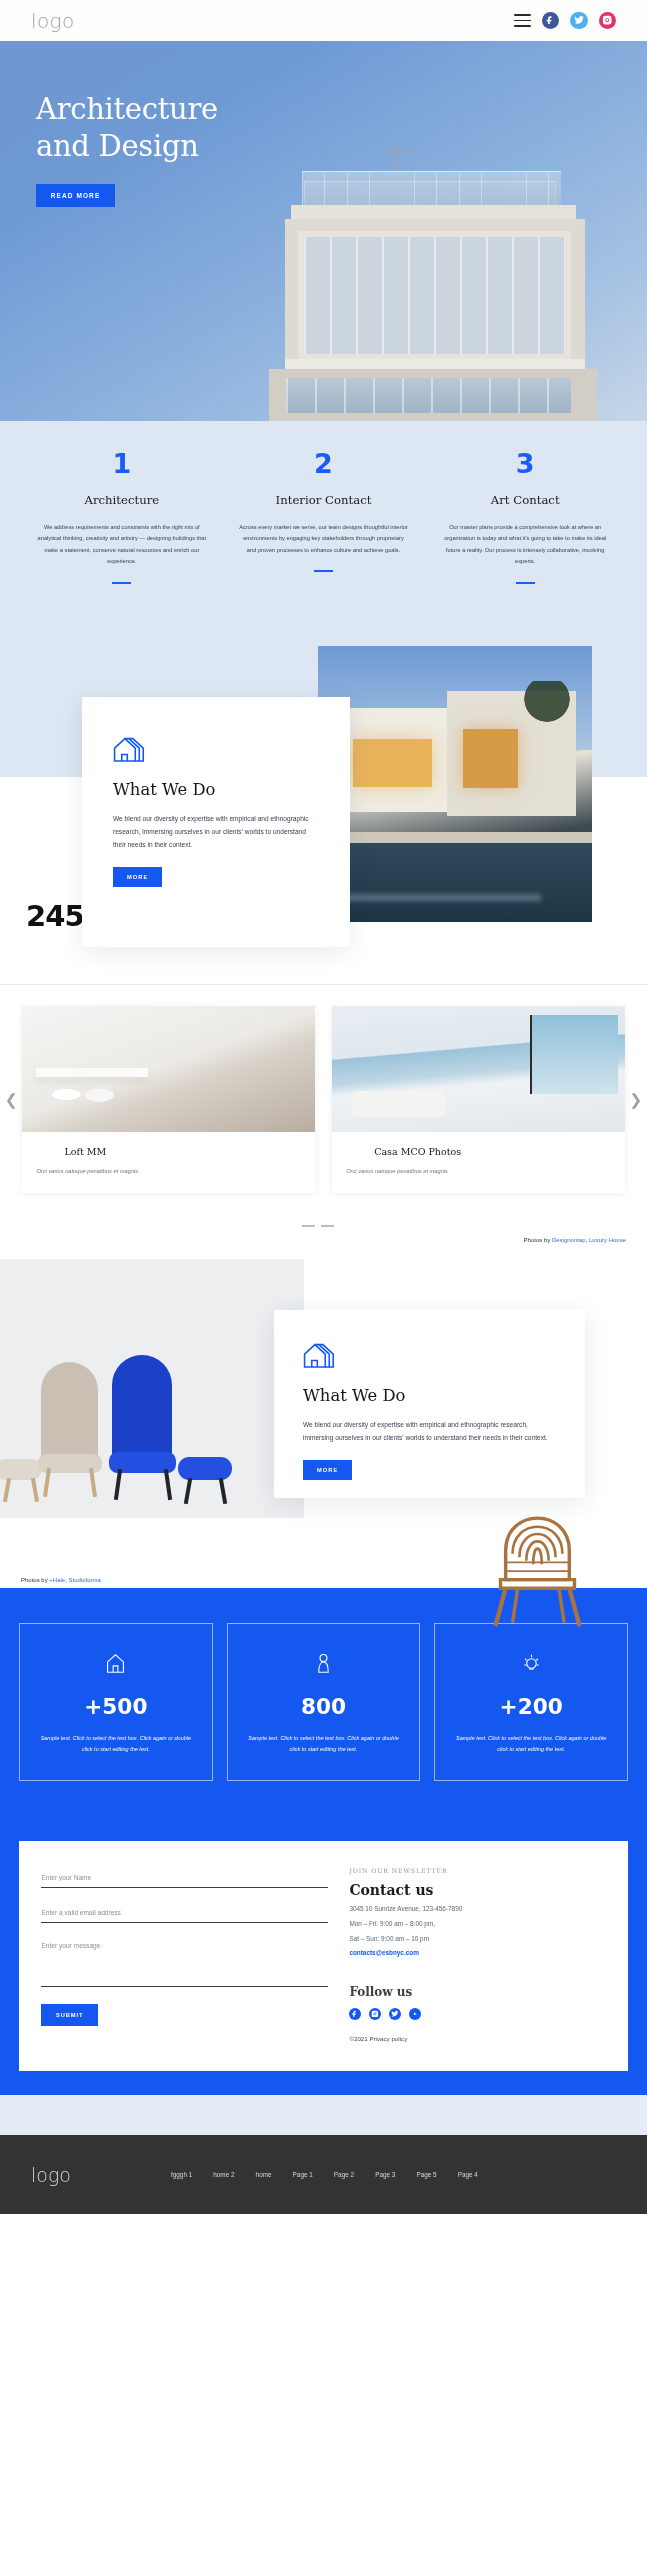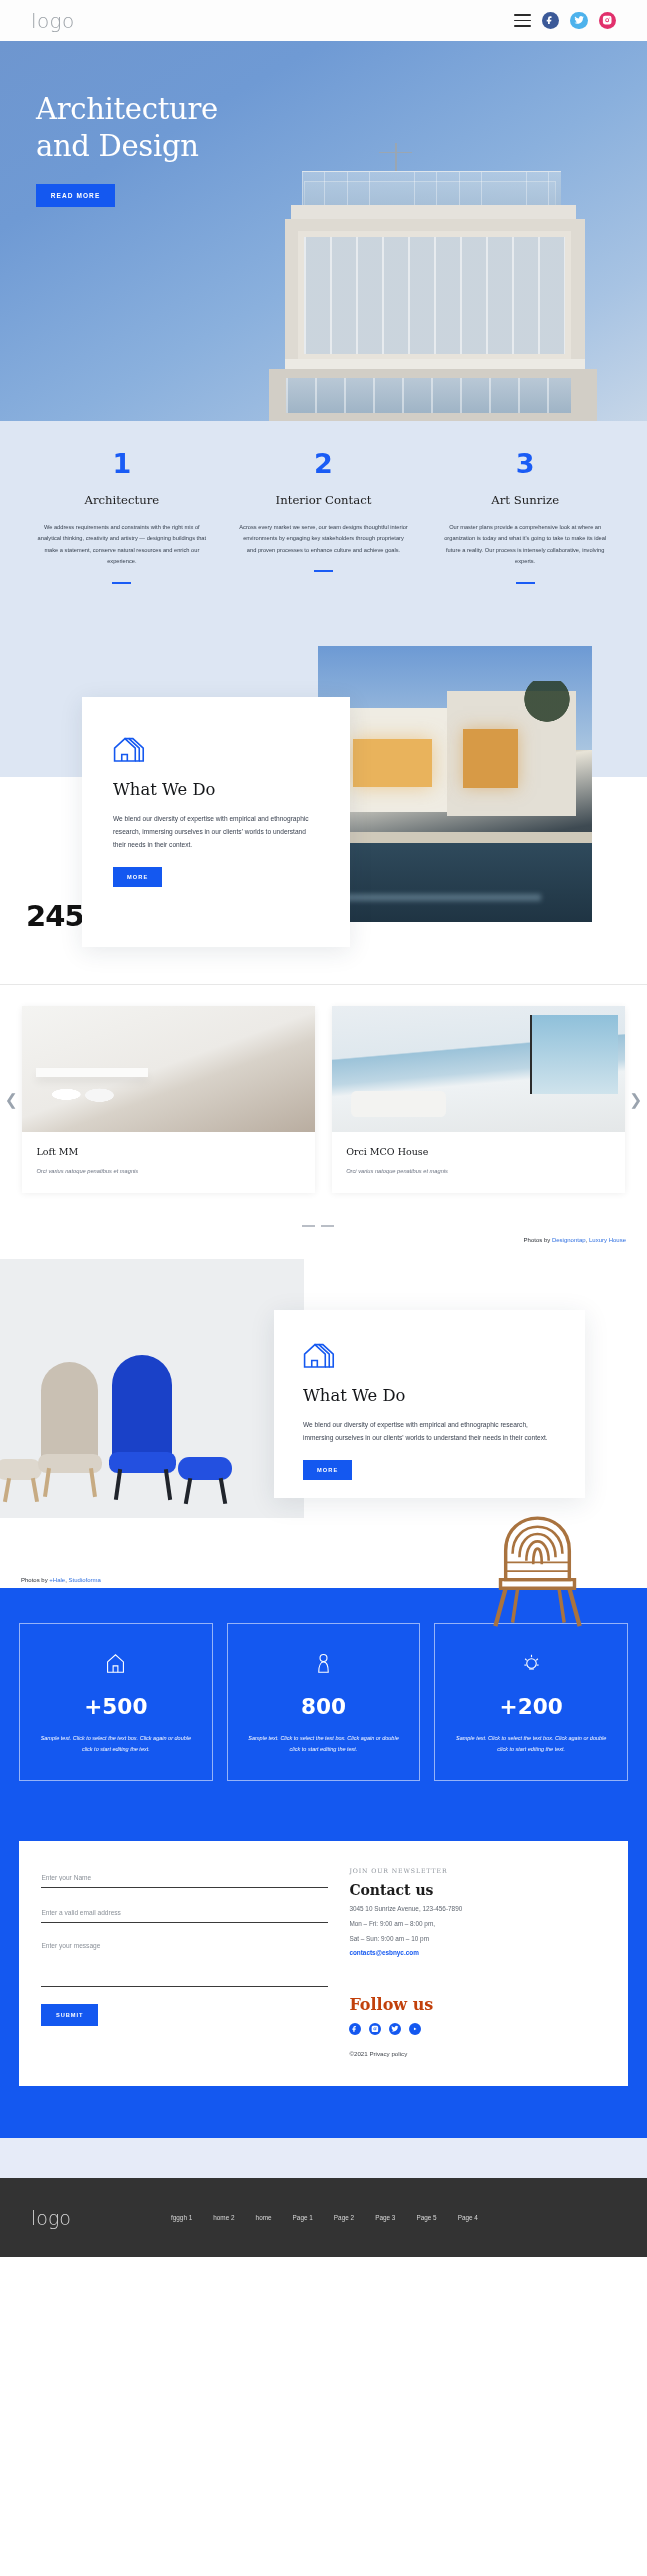--- a/index.html
+++ b/index.html
@@ -167,21 +167,21 @@
                 radial-gradient(ellipse at 62% 42%, #f6f6f6 0 14px, transparent 14.7px);}
   .c2 { background: linear-gradient(175deg,#e9eef2 0%,#dfe8ee 35%,#9cc3d9 36%,#bdd6e4 52%,#eef2f4 60%,#e4e7e8 100%); }
   .c2:before{content:"";position:absolute;right:7px;top:8.6px;width:86px;height:79px;
      background:linear-gradient(180deg,#8fc0da,#cfe3ec);border-left:2.6px solid #2b2b2b;}
   .c2:after{content:"";position:absolute;left:19px;bottom:15.5px;width:95px;height:26px;background:#f3f3f1;border-radius:5.2px;}
   .c3 { background: linear-gradient(180deg,#f2f3f4 0%,#eceeef 52%,#cfd2d6 70%,#a9adb3 100%); }
   .c3:before{content:"";position:absolute;left:40px;top:12px;width:72px;height:19px;
      background:repeating-linear-gradient(90deg,#2b2b2b 0 1.7px,transparent 1.7px 7.8px);}
   .c3:after{content:"";position:absolute;left:15.5px;bottom:14px;width:105px;height:29px;background:#9ea3ab;border-radius:2.6px;}
   .card-body { padding: 14px 14px 19px 14px; }
-  .card-title { font-family:"DejaVu Serif", serif; font-size: 9.5px; color:#15171a; }
+  .card-title { font-family:"DejaVu Serif", serif; font-size: 9.5px; color:#15171a;margin-left:28px; }
   .card-sub { font-size: 5.7px; color:#6b7280; font-style: italic; margin-top: 10.4px; }
 
   
   .dash-row { display:flex; gap: 6px; justify-content:center; padding: 3.5px 0 0 0; margin-left: -12px;}
   .dash { width: 13px; height: 1.7px; background: #b9bec6; }
   .credit { font-size: 6px; color:#2b2f36; text-align:right; padding: 10.4px 21px 0 0; }
   .credit a { color:#2f6fe0; text-decoration:none; }
 
   
   .wwd2 { position: relative; height: 345px; background:#fff; }
@@ -215,34 +215,34 @@
   .credit2 a { color:#2f6fe0; text-decoration:none; }
 
   
   .stats { background:#1458f0; padding: 35px 19px 60px 19px; display:flex; gap: 14px; }
   .stat { flex:1; border:0.9px solid rgba(255,255,255,.55); padding: 29px 17.3px 26px 17.3px; text-align:center; }
   .stat-icon svg { width: 19px; height: 21px; stroke:#fff; fill:none; stroke-width:1.4; }
   .stat-num { font-family:"DejaVu Sans", sans-serif; font-size: 21.6px; color:#fff; font-weight:700; margin-top: 17.3px; }
   .stat-text { font-size: 5.5px; color:#fff; font-style: italic; line-height: 1.85; margin-top: 14px; }
 
   
-  .contact-wrap { background:#1458f0; padding: 0 19px 52px 19px; }
+  .contact-wrap { background:#1458f0; padding: 0 19px 24px 19px; }
   .contact { background:#fff; display:flex; padding: 26px 22.4px 29px 22.4px; gap: 21px; }
   .form { flex: 1.12; }
   .fld { width: 100%; border: none; border-bottom: 1.4px solid #3a3a3a; background: transparent;
      font-family:"Liberation Sans", sans-serif; font-size: 6.6px; color:#2b2f36; padding: 5.2px 0 6px 0; margin-bottom: 14px; outline:none; }
   .fld::placeholder { color:#8b9199; }
   textarea.fld { height: 50px; resize:none; }
   .btn-submit { background:#1458f0; color:#fff; border:none; font-size: 5.7px; font-weight:700; letter-spacing:0.9px; padding: 7.8px 14.7px; cursor:pointer; }
   .info { flex: 1; }
   .info-eyebrow { font-family:"DejaVu Serif", serif; font-size: 6.2px; letter-spacing: 0.9px; color:#8e949c; }
   .info-title { font-family:"DejaVu Serif", serif; font-size: 14px; color:#1c1c1c; font-weight:700; margin-top: 7.8px; }
   .info-line { font-size: 6.4px; color:#5f6670; margin-top: 7.8px; }
   .info-mail { font-size: 6.4px; font-weight:700; color:#1458f0; margin-top: 7px; text-decoration:none; display:block;}
-  .follow-title { font-family:"DejaVu Serif", serif; font-size: 16px; color:#c2410c; font-weight:700; margin-top: 39px; }
+  .follow-title { font-family:"DejaVu Serif", serif; font-size: 12px; color:#404040; font-weight:700; margin-top: 29px; }
   .follow-row { display:flex; gap: 7.8px; margin-top: 8.6px; }
   .fi { width: 12px; height: 12px; border-radius:50%; background:#1458f0; display:flex; align-items:center; justify-content:center;}
   .fi svg { width: 7.8px; height: 7.8px; fill:#fff; }
   .copyright { font-size: 6.2px; color:#44484f; margin-top: 15.5px; }
 
   
   .pre-footer { height: 40px; background:#e6ebf8; }
   .footer { background: #333333; height: 79px; display:flex; align-items:center; padding: 0 31px; }
   .footer-logo { font-family:"DejaVu Sans", sans-serif; font-size: 19px; color:#d8d8d8; font-weight:300; }
   .footer-nav { display:flex; gap: 21px; margin-left: 100px; }
@@ -309,21 +309,21 @@
       <div class="col-rule"></div>
     </div>
     <div class="col">
       <div class="col-num">2</div>
       <div class="col-title">Interior Contact</div>
       <div class="col-text">Across every market we serve, our team designs thoughtful interior environments by engaging key stakeholders through proprietary and proven processes to enhance culture and achieve goals.</div>
       <div class="col-rule"></div>
     </div>
     <div class="col">
       <div class="col-num">3</div>
-      <div class="col-title">Art Sunrize</div>
+      <div class="col-title">Art Contact</div>
       <div class="col-text">Our master plans provide a comprehensive look at where an organization is today and what it's going to take to make its ideal future a reality. Our process is intensely collaborative, involving experts.</div>
       <div class="col-rule"></div>
     </div>
   </div>
 
   <div class="wwd1">
     <div class="wwd1-bg"></div>
     <div class="wwd1-photo">
       <div class="ph-sky"></div>
       <div class="ph-house"></div>
@@ -364,21 +364,21 @@
       <div class="card">
         <div class="card-img c1"></div>
         <div class="card-body">
           <div class="card-title">Loft MM</div>
           <div class="card-sub">Orci varius natoque penatibus et magnis</div>
         </div>
       </div>
       <div class="card">
         <div class="card-img c2"></div>
         <div class="card-body">
-          <div class="card-title">Orci MCO House</div>
+          <div class="card-title">Casa MCO Photos</div>
           <div class="card-sub">Orci varius natoque penatibus et magnis</div>
         </div>
       </div>
     </div>
     <div class="car-arrow">❯</div>
   </div>
 
   <div class="dash-row">
     <div class="dash"></div>
     <div class="dash"></div>

